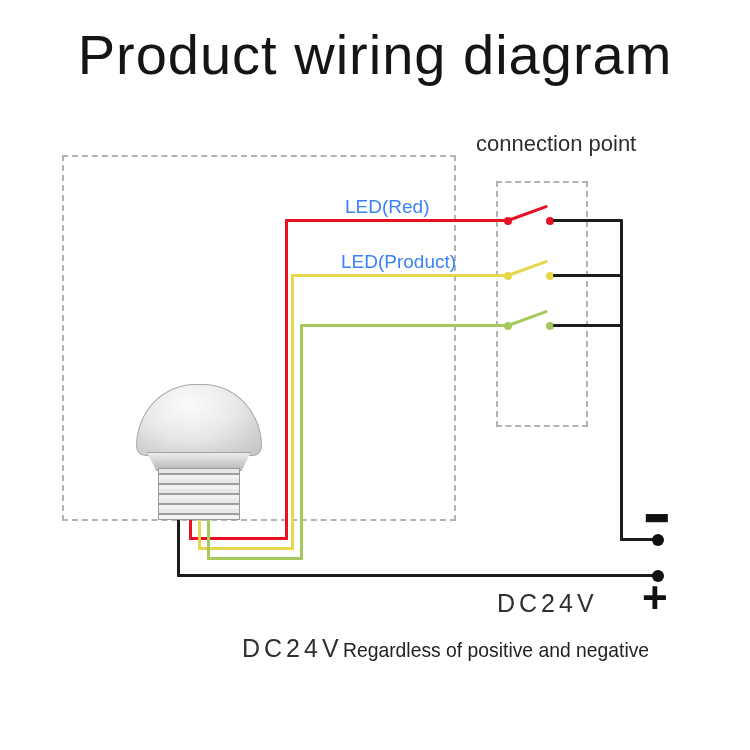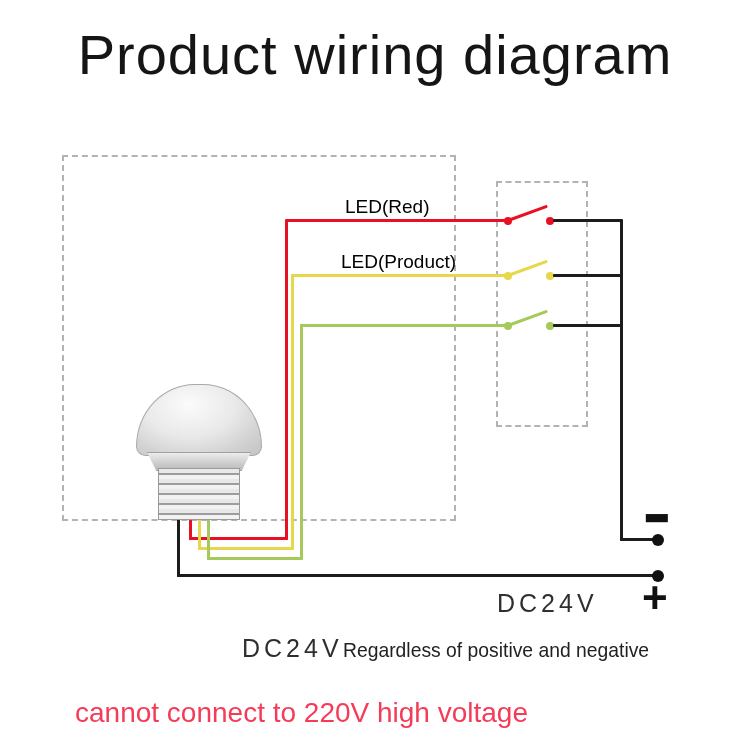--- a/index.html
+++ b/index.html
@@ -5,21 +5,21 @@
   html,body{margin:0;padding:0;background:#fff;}
   #canvas{
     position:relative;width:750px;height:750px;background:#ffffff;
     font-family:"Liberation Sans", sans-serif;overflow:hidden;
   }
   .abs{position:absolute;}
   .title{
     left:0;right:0;top:22px;text-align:center;
     font-size:56px;color:#151515;letter-spacing:1px;font-weight:500;
   }
-  .small-label{font-size:19px;color:#000000;}
+  .small-label{font-size:19px;color:#3b82f6;}
   .conn-label{font-size:22px;color:#2f2f2f;}
   .dashed-box{border:2px dashed #b3b3b3;}
   .wire{position:absolute;border-radius:1px;}
   .wire.red{background:#e81123;}
   .wire.yellow{background:#e6d74b;}
   .wire.green{background:#a5c95b;}
   .wire.black{background:#1c1c1c;}
   .dot{position:absolute;border-radius:50%;width:8px;height:8px;}
   .dot.red{background:#e81123;}
   .dot.yellow{background:#e6d74b;}
@@ -61,20 +61,21 @@
     background:repeating-linear-gradient(180deg,#e8e8e8 0 4px,#9d9d9d 4px 6px,#f2f2f2 6px 10px);
   }
 </style>
 </head>
 <body>
 
 <div id="canvas">
 
   <div class="abs title">Product wiring diagram</div>
 
+  <div class="abs conn-label" style="left:476px;top:131px;">connection point</div>
 
   <div class="abs dashed-box" style="left:62px;top:155px;width:390px;height:362px;"></div>
   <div class="abs dashed-box" style="left:496px;top:181px;width:88px;height:242px;"></div>
 
   <div class="abs small-label" style="left:345px;top:196px;">LED(Red)</div>
   <div class="abs small-label" style="left:341px;top:251px;">LED(Product)</div>
 
   <div class="wire red" style="left:286px;top:219px;width:222px;height:3px;"></div>
   <div class="dot red" style="left:504px;top:217px;"></div>
   <div class="lever red" style="left:508px;top:219px;"></div>
@@ -118,15 +119,14 @@
   <div class="abs dome"></div>
   <div class="abs flange"></div>
   <div class="abs threads"></div>
 
   <div class="abs dc-label" style="left:497px;top:541px;">DC24V</div>
   <div class="abs" style="left:242px;top:586px;display:flex;align-items:baseline;">
     <span class="dc-label">DC24V</span>
       <span class="regardless">Regardless of positive and negative</span>
   </div>
 
-  <div class="abs note-line" style="left:75px;top:697px;">cannot connect to 220V high voltage</div>
 
 </div>
 
 </body></html>

